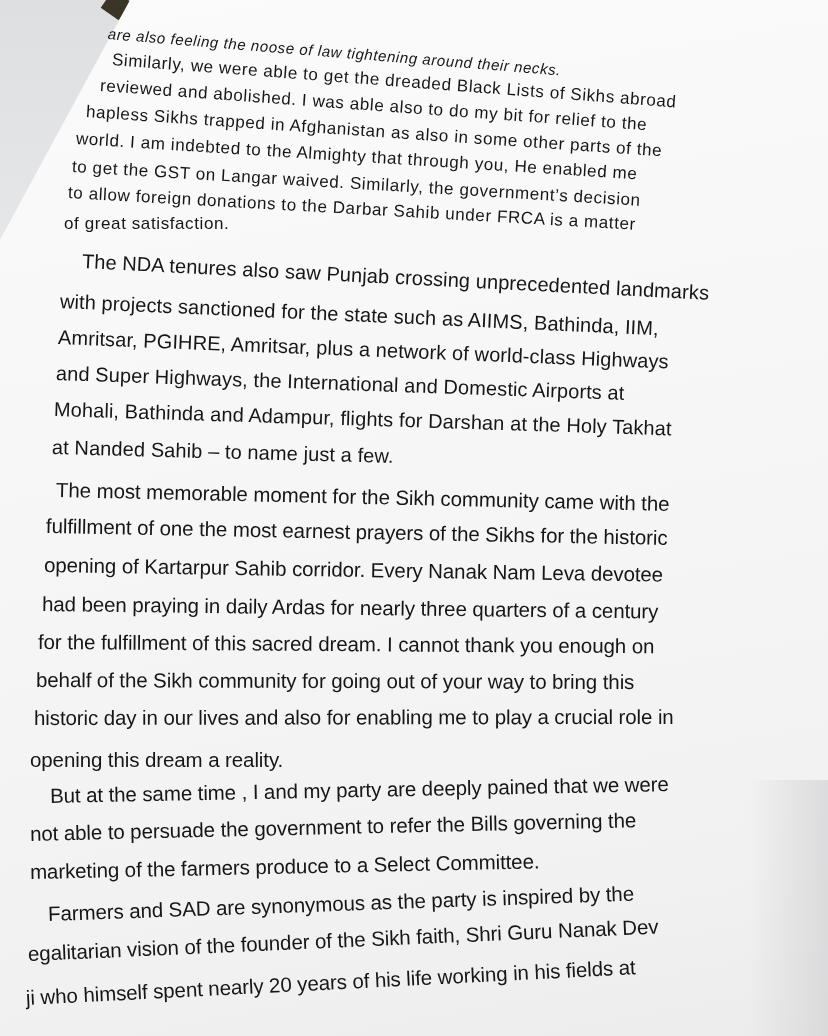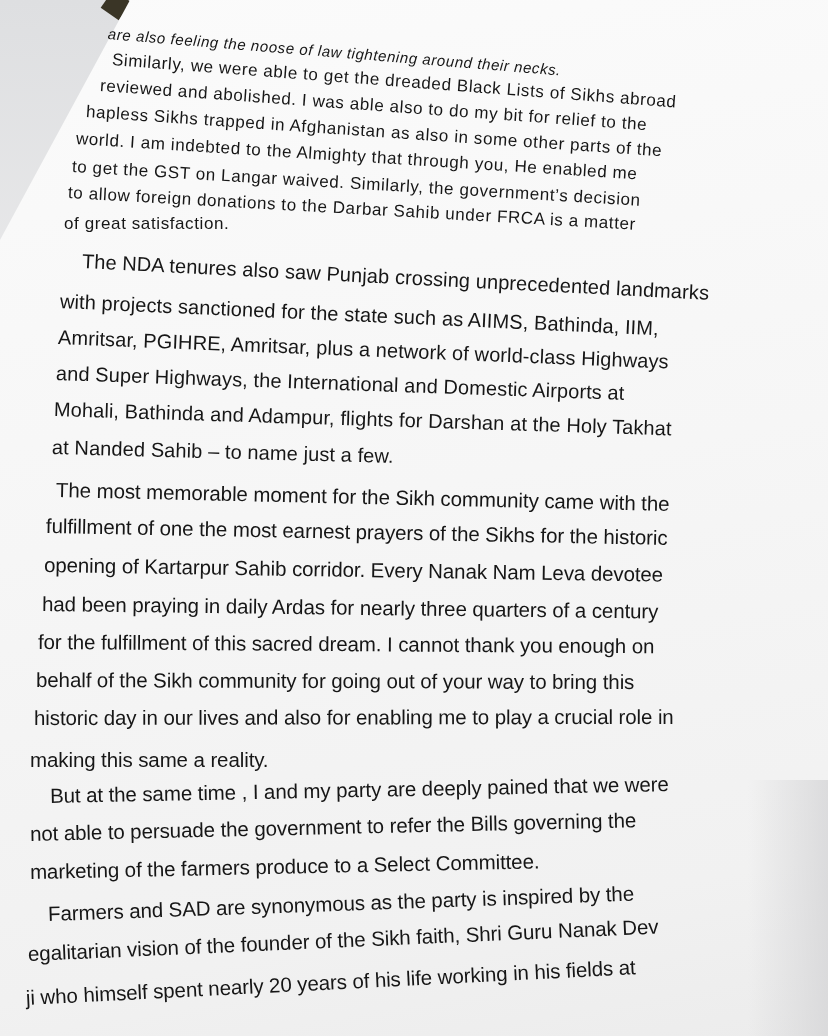--- a/index.html
+++ b/index.html
@@ -83,21 +83,21 @@
   </div>
 
   <div class="low">
     <div class="line" style="left:56px;top:478px;transform:rotate(1.3deg);">The most memorable moment  for the Sikh community came with  the</div>
     <div class="line" style="left:46px;top:514px;transform:rotate(1.1deg);">fulfillment of one the most earnest prayers of the Sikhs for the historic</div>
     <div class="line" style="left:44px;top:553px;transform:rotate(0.9deg);">opening of Kartarpur Sahib corridor. Every Nanak Nam Leva devotee</div>
     <div class="line" style="left:42px;top:592px;transform:rotate(0.7deg);">had been praying in  daily Ardas for nearly three quarters of a century</div>
     <div class="line" style="left:38px;top:630px;transform:rotate(0.4deg);">for the fulfillment of this sacred dream. I cannot thank you enough on</div>
     <div class="line" style="left:36px;top:668px;transform:rotate(0.2deg);">behalf of the Sikh community for going out of your way to bring this</div>
     <div class="line" style="left:34px;top:706px;transform:rotate(-0.1deg);">historic day in our lives and also for enabling me to play a crucial role in</div>
-    <div class="line" style="left:30px;top:748px;">making this same a reality.</div>
+    <div class="line" style="left:30px;top:748px;">opening this dream a reality.</div>
   </div>
 
   <div class="low">
     <div class="line" style="left:50px;top:784px;transform:rotate(-1.1deg);">But at the same time , I and my party are deeply pained that we were</div>
     <div class="line" style="left:30px;top:822px;transform:rotate(-1.3deg);">not able to persuade the government to refer the Bills governing the</div>
     <div class="line" style="left:30px;top:860px;transform:rotate(-1.2deg);">marketing of the farmers produce to a Select Committee.</div>
   </div>
 
   <div class="low">
     <div class="line" style="left:48px;top:902px;transform:rotate(-2.0deg);">Farmers and SAD are synonymous as the party is inspired by the</div>

